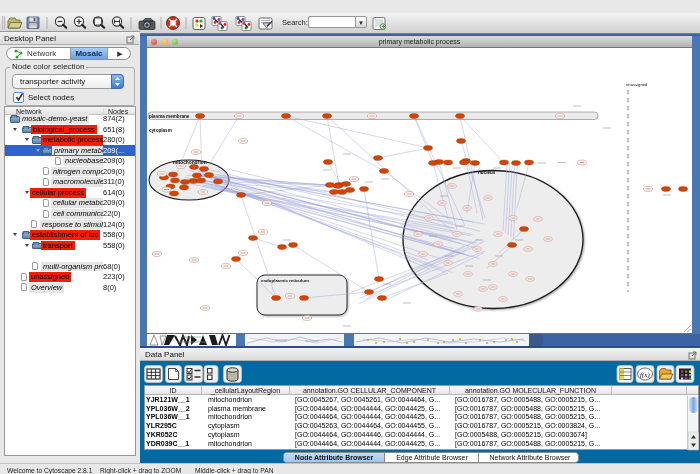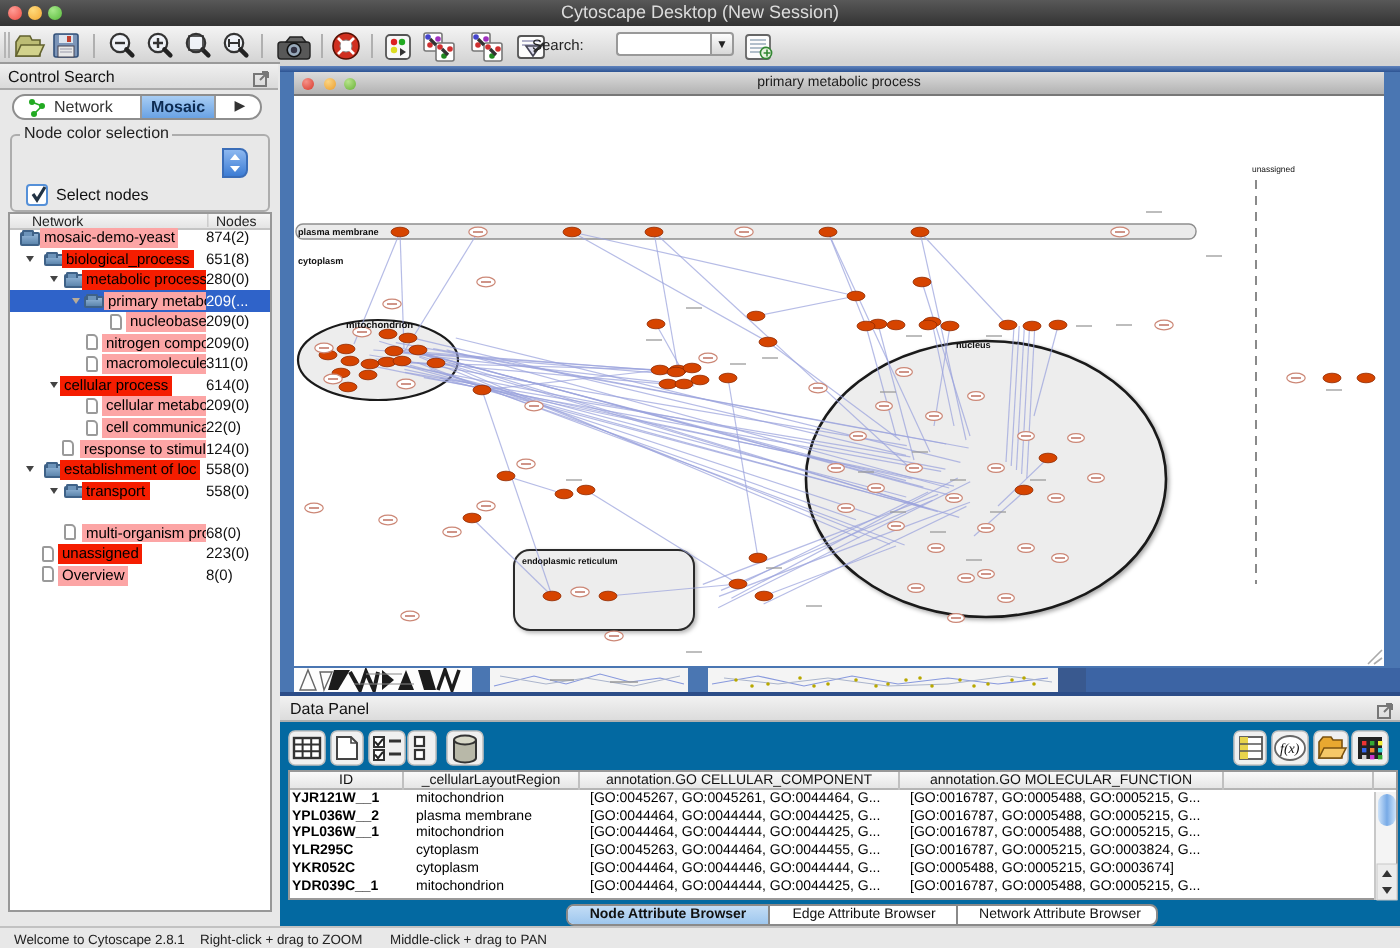--- a/index.html
+++ b/index.html
@@ -4,21 +4,21 @@
 * { margin:0; padding:0; box-sizing:border-box; }
 body { width:700px; height:474px; font-family:"Liberation Sans",sans-serif; overflow:hidden; background:#e8e8e8; }
 #app { position:absolute; top:0; left:0; width:700px; height:474px; overflow:hidden; }
 .abs { position:absolute; }
 
 #titlebar { left:0; top:0; width:700px; height:13px; background:linear-gradient(#585858,#333333); }
 #titlebar .t { width:100%; text-align:center; font-size:9px; color:#dcdcdc; line-height:13px; }
 .tl { width:7px; height:7px; border-radius:50%; top:3px; }
 
 #toolbar { left:0; top:13px; width:700px; height:19px; background:linear-gradient(#f4f4f4,#d4d4d4); border-bottom:1px solid #9a9a9a; }
-#search-lbl { left:266px; top:3px; font-size:7.5px; color:#222; }
+#search-lbl { left:282px; top:3px; font-size:7.5px; color:#222; }
 #search-field { left:308px; top:2px; width:48px; height:12px; background:#fff; border:1px solid #999; border-right:none; border-radius:2px 0 0 2px; }
 #search-drop { left:355px; top:2px; width:12px; height:12px; background:linear-gradient(#fdfdfd,#d8d8d8); border:1px solid #999; border-radius:0 2px 2px 0; font-size:6px; text-align:center; line-height:12px; color:#222;}
 
 #cpanel { left:0; top:32px; width:140px; height:431px; background:#e8e8e8; }
 #cp-head { left:0; top:0; width:139px; height:13px; background:linear-gradient(#f0f0f0,#dadada); border-bottom:1px solid #aaa; }
 #cp-head .t { font-size:8px; color:#111; margin:2px 0 0 4px; }
 #cp-tabs { left:6px; top:15px; width:125px; height:13px; border:1px solid #8e8e8e; border-radius:7px; background:#fff; overflow:hidden; }
 .seg { position:absolute; top:0; height:13px; font-size:8px; line-height:12px; color:#333; }
 #seg-mosaic { left:63px; width:38px; background:linear-gradient(#a8cdf4,#5e9ae0); color:#0d2b52; font-weight:bold; text-align:center; border-left:1px solid #999; border-right:1px solid #999;}
 
@@ -32,21 +32,21 @@
 
 #tree { left:4px; top:74px; width:132px; height:350px; background:#fff; border:1px solid #989898; overflow:hidden;}
 #tree-head { position:absolute; left:0; top:0; width:130px; height:8px; background:linear-gradient(#f6f6f6,#e4e4e4); border-bottom:1px solid #c4c4c4; font-size:7px; color:#222;}
 .trow { position:absolute; left:-5px; width:135px; height:10.6px; }
 .tri { position:absolute; top:3.5px; width:0; height:0; border-left:2.8px solid transparent; border-right:2.8px solid transparent; border-top:3.8px solid #444; }
 .fold { position:absolute; top:2.5px; width:10px; height:6.5px; background:linear-gradient(#94b6d8,#5d86ad); border:1px solid #3f6288; border-radius:1px; }
 .fold:before { content:''; position:absolute; left:0px; top:-2px; width:4px; height:2px; background:#6d94ba; border:1px solid #3f6288; border-bottom:none; border-radius:1px 1px 0 0;}
 .fil { position:absolute; top:1px; width:6px; height:8px; background:#fff; border:1px solid #9a9a9a; border-radius:1px 2.5px 1px 1px;}
 .lbl { position:absolute; top:0.5px; height:9.8px; font-size:7.5px; line-height:9.8px; color:#000; padding:0 2px; white-space:nowrap; overflow:hidden;}
 .cnt { position:absolute; left:103px; top:0.5px; font-size:7.5px; line-height:10px; color:#111; }
-.g { background:#fca5a5; }
+.g { background:#e5e5e5;font-style:italic; }
 .r { background:#f51d00; }
 
 #frame { left:140px; top:31px; width:560px; height:317px; background:#4a76b2; }
 #f-topgray { left:0; top:0; width:560px; height:2px; background:#d4d4d4; }
 #f-topline { left:0; top:2px; width:560px; height:3px; background:linear-gradient(#5f83bd,#2d5493); }
 #f-title { left:7px; top:5px; width:545px; height:12px; background:linear-gradient(#dcdcdc,#b2b2b2); border-bottom:1px solid #777; }
 #f-title .t { width:100%; text-align:center; font-size:7px; line-height:11px; color:#1a1a1a; }
 .itl { position:absolute; top:3px; width:6px; height:6px; border-radius:50%; }
 #canvas { left:7px; top:17px; width:545px; height:285px; background:#fff; }
 #strip { left:0px; top:303px; width:560px; height:12px; }
@@ -65,26 +65,20 @@
 
 #btabs { left:143px; top:104px; width:296px; height:11px; border:1px solid #8a8a8a; border-radius:4px; background:#fff; overflow:hidden;}
 .btab { position:absolute; top:0; height:11px; font-size:7px; line-height:10px; text-align:center; color:#111; }
 
 #statusbar { left:0; top:463px; width:700px; height:11px; background:#e8e8e8; border-top:1px solid #c2c2c2; }
 #statusbar span { position:absolute; top:2.5px; font-size:6.7px; color:#222; }
 svg { position:absolute; overflow:visible; }
 </style></head><body>
 <div id="app">
 
-<div class="abs" id="titlebar">
-      <div class="t">Cytoscape Desktop (New Session)</div>
-<div class="abs tl" style="left:4px;background:radial-gradient(circle at 35% 30%,#ff9d96,#ee4d43)"></div>
-<div class="abs tl" style="left:14px;background:radial-gradient(circle at 35% 30%,#ffd97a,#f4a933)"></div>
-<div class="abs tl" style="left:24px;background:radial-gradient(circle at 35% 30%,#a6e88a,#57ba3a)"></div>
-</div>
 <div class="abs" id="toolbar"></div>
 <svg class="abs" style="left:0;top:13px" width="700" height="19" viewBox="0 0 700 19">
       <path d="M2.5 3 V16 M4.5 3 V16" stroke="#b5b5b5" stroke-width="1" fill="none"></path>
       <line x1="47" y1="4" x2="47" y2="16" stroke="#b0b0b0" stroke-width="1"></line>
       <line x1="131" y1="4" x2="131" y2="16" stroke="#b0b0b0" stroke-width="1"></line>
       <line x1="161" y1="4" x2="161" y2="16" stroke="#b0b0b0" stroke-width="1"></line>
       <line x1="186" y1="4" x2="186" y2="16" stroke="#b0b0b0" stroke-width="1"></line>
       <path d="M8 8 L10 5 L15 5 L16 7 L20 7 L20 15 L8 15 Z" fill="#bcbc74" stroke="#62622f" stroke-width="0.8"></path>
       <path d="M8 15 L10.5 9.5 L22 9.5 L19.5 15 Z" fill="#d2d28c" stroke="#62622f" stroke-width="0.8"></path>
       <rect x="27" y="4" width="12" height="11.5" rx="1" fill="#7c95b8" stroke="#33517a" stroke-width="0.8"></rect>
@@ -142,39 +136,42 @@
       <path d="M375 7 h8 M375 9 h8 M375 11 h8 M375 13 h5" stroke="#9ab" stroke-width="0.7"></path>
       <circle cx="383" cy="13.5" r="2.8" fill="#e8f2e0" stroke="#383" stroke-width="0.8"></circle>
       <path d="M381.8 13.5 h3.4 M383.5 11.8 v3.4" stroke="#383" stroke-width="0.8"></path>
     </svg>
 <div class="abs" id="search-lbl" style="top:18px">Search:</div>
 <div class="abs" id="search-field" style="top:16px"></div>
 <div class="abs" id="search-drop" style="top:16px">▼</div>
 
 <div class="abs" id="cpanel">
       <div class="abs" id="cp-head">
-        <div class="t">Control Search</div>
+        <div class="t">Desktop Panel</div>
       </div>
       <svg class="abs" style="left:126px;top:2px" width="10" height="10">
         <rect x="1" y="3" width="6" height="6" fill="none" stroke="#777" stroke-width="1"></rect>
         <path d="M4 6 L8 2 M8 2 h-3 M8 2 v3" stroke="#777" stroke-width="1" fill="none"></path>
       </svg>
       <div class="abs" id="cp-tabs">
         <div class="seg" style="left:0;width:63px;"><span style="margin-left:20px">Network</span></div>
         <div class="seg" id="seg-mosaic">Mosaic</div>
         <div class="seg" style="left:101px;width:24px;text-align:center;font-size:7px;">▶</div>
       </div>
       <svg class="abs" style="left:14px;top:17px" width="10" height="10">
         <circle cx="2" cy="2" r="1.5" fill="#2a2"></circle>
         <circle cx="7" cy="4" r="1.5" fill="#2a2"></circle>
         <circle cx="3" cy="8" r="1.5" fill="#2a2"></circle>
         <path d="M2 2 L7 4 L3 8" stroke="#2a2" stroke-width="0.8" fill="none"></path>
       </svg>
       <div class="abs" id="grp"></div>
       <div class="abs" id="grp-lbl">Node color selection</div>
+      <div class="abs" id="combo">
+        <div class="t">transporter activity</div>
+      </div>
       <div class="abs" id="combo-btn"></div>
       <svg class="abs" style="left:114px;top:45px" width="8" height="10">
         <path d="M3.5 0 L6 3 L1 3 Z" fill="#fff"></path>
         <path d="M3.5 9 L1 6 L6 6 Z" fill="#fff"></path>
       </svg>
       <div class="abs" id="cb"></div>
       <svg class="abs" style="left:14px;top:59px" width="12" height="13">
         <path d="M2.5 6 L4.5 9 L8.5 2.5" stroke="#234" stroke-width="1.6" fill="none"></path>
       </svg>
       <div class="abs" id="cb-lbl">Select nodes</div>

